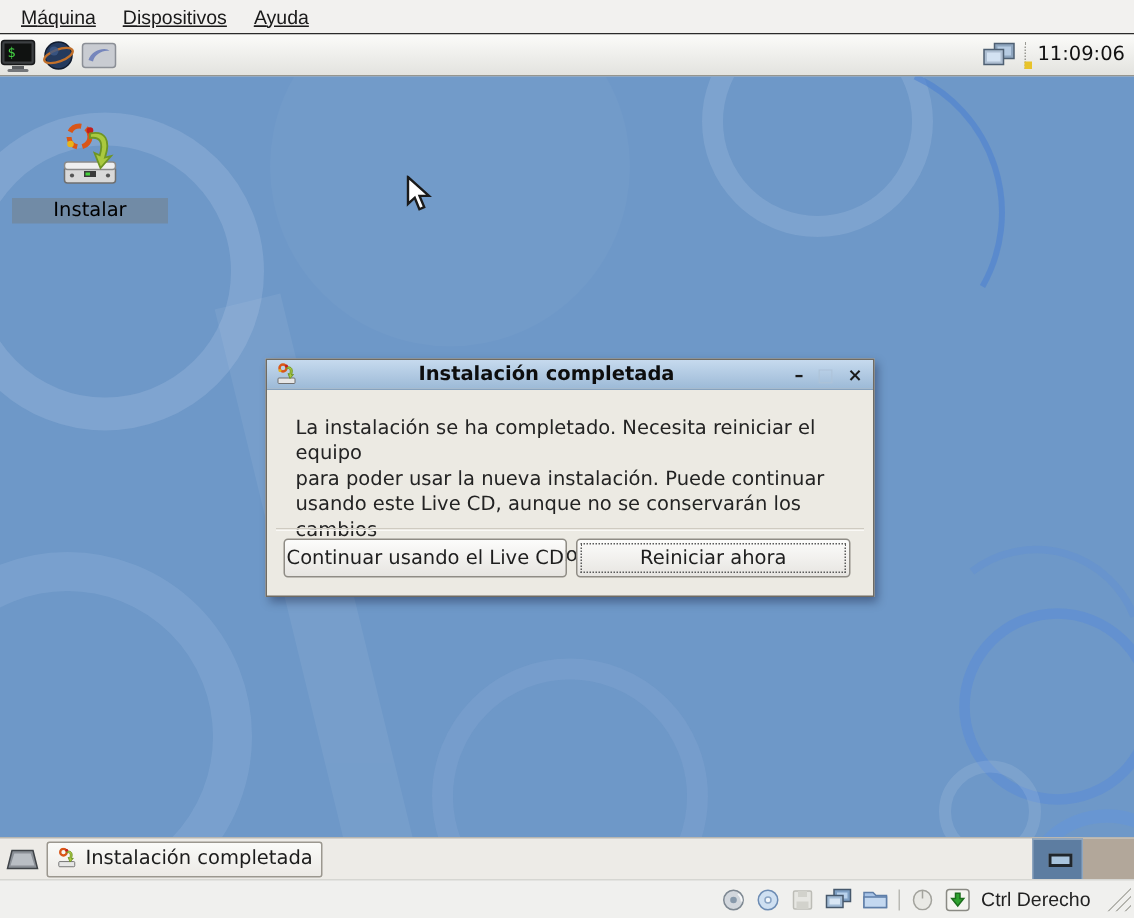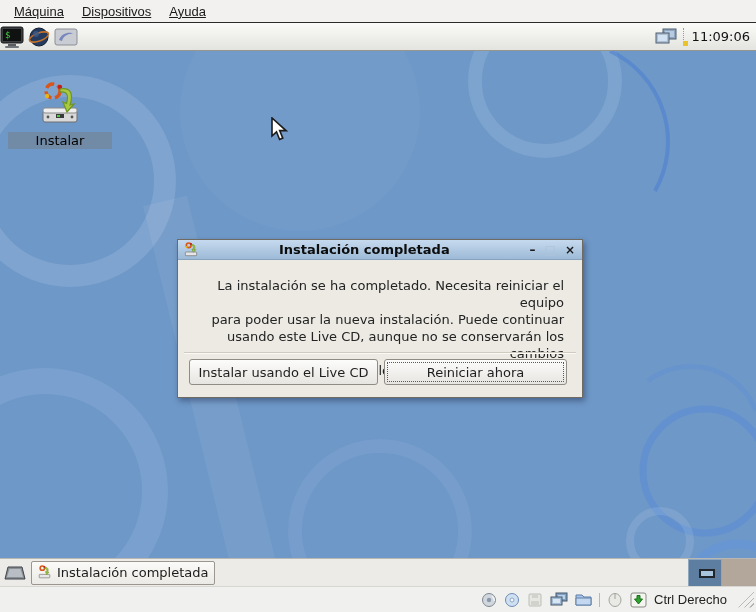--- a/index.html
+++ b/index.html
@@ -46,21 +46,21 @@
   .dialog { position:absolute; left:177px; top:188px; width:406px; height:159px;
     background:#eceae3; border:1px solid #6f6b63; box-shadow:2px 3px 6px rgba(0,0,30,0.35); }
   .titlebar { height:20px; background:linear-gradient(#c6daee,#9dbad7);
     border-bottom:1px solid #87a2bd; display:flex; align-items:center; padding:0 5px; }
   .titlebar .ticon { flex:0 0 auto; }
   .titlebar .ttext { flex:1; text-align:center; font-weight:bold; font-size:13px; color:#0d0d0d; }
   .winbtns { display:flex; align-items:center; gap:9px; padding-right:2px; }
   .winbtn { font-size:12px; font-weight:bold; color:#1a1a1a; line-height:12px; cursor:default; }
   .winbtn.max { color:#aec3d8; font-weight:normal; }
 
-  .dlg-body { padding:17px 18px 0 19px; font-size:13px; line-height:17px; color:#232323;text-align:right; }
+  .dlg-body { padding:17px 18px 0 19px; font-size:13px; line-height:17px; color:#232323; }
   .dlg-sep { position:absolute; left:6px; right:6px; bottom:43px; height:2px;
     border-top:1px solid #cfcbc1; border-bottom:1px solid #faf9f6; }
   .dlg-buttons { position:absolute; left:11px; right:15px; bottom:12px;
     display:flex; justify-content:space-between; }
   .btn { height:26px; background:linear-gradient(#fcfcfb,#e7e5e1);
     border:1px solid #8f8c85; border-radius:3px; font-size:13px; color:#1e1e1e;
     font-family:"DejaVu Sans", sans-serif; }
   .btn-continue { width:189px; }
   .btn-restart { width:183px; outline:1px dotted #5a5a5a; outline-offset:-4px; }
 
@@ -189,21 +189,21 @@
           </span>
         </div>
         <div class="dlg-body">
           <div>La instalación se ha completado. Necesita reiniciar el equipo</div>
           <div>para poder usar la nueva instalación. Puede continuar</div>
           <div>usando este Live CD, aunque no se conservarán los cambios</div>
           <div>que realice ni los documentos que guarde.</div>
         </div>
         <div class="dlg-sep"></div>
         <div class="dlg-buttons">
-          <button class="btn btn-continue">Instalar usando el Live CD</button>
+          <button class="btn btn-continue">Continuar usando el Live CD</button>
           <button class="btn btn-restart">Reiniciar ahora</button>
         </div>
       </div>
     </div>
 
     <div class="taskbar">
       <span class="showdesk">
         <svg width="22" height="14" viewBox="0 0 22 14">
           <path d="M4 1 L18 1 L21 13 L1 13 Z" fill="#8a8f96" stroke="#3f4348"></path>
           <path d="M5.5 3 L16.5 3 L19 11 L3 11 Z" fill="#b9bec4"></path>

